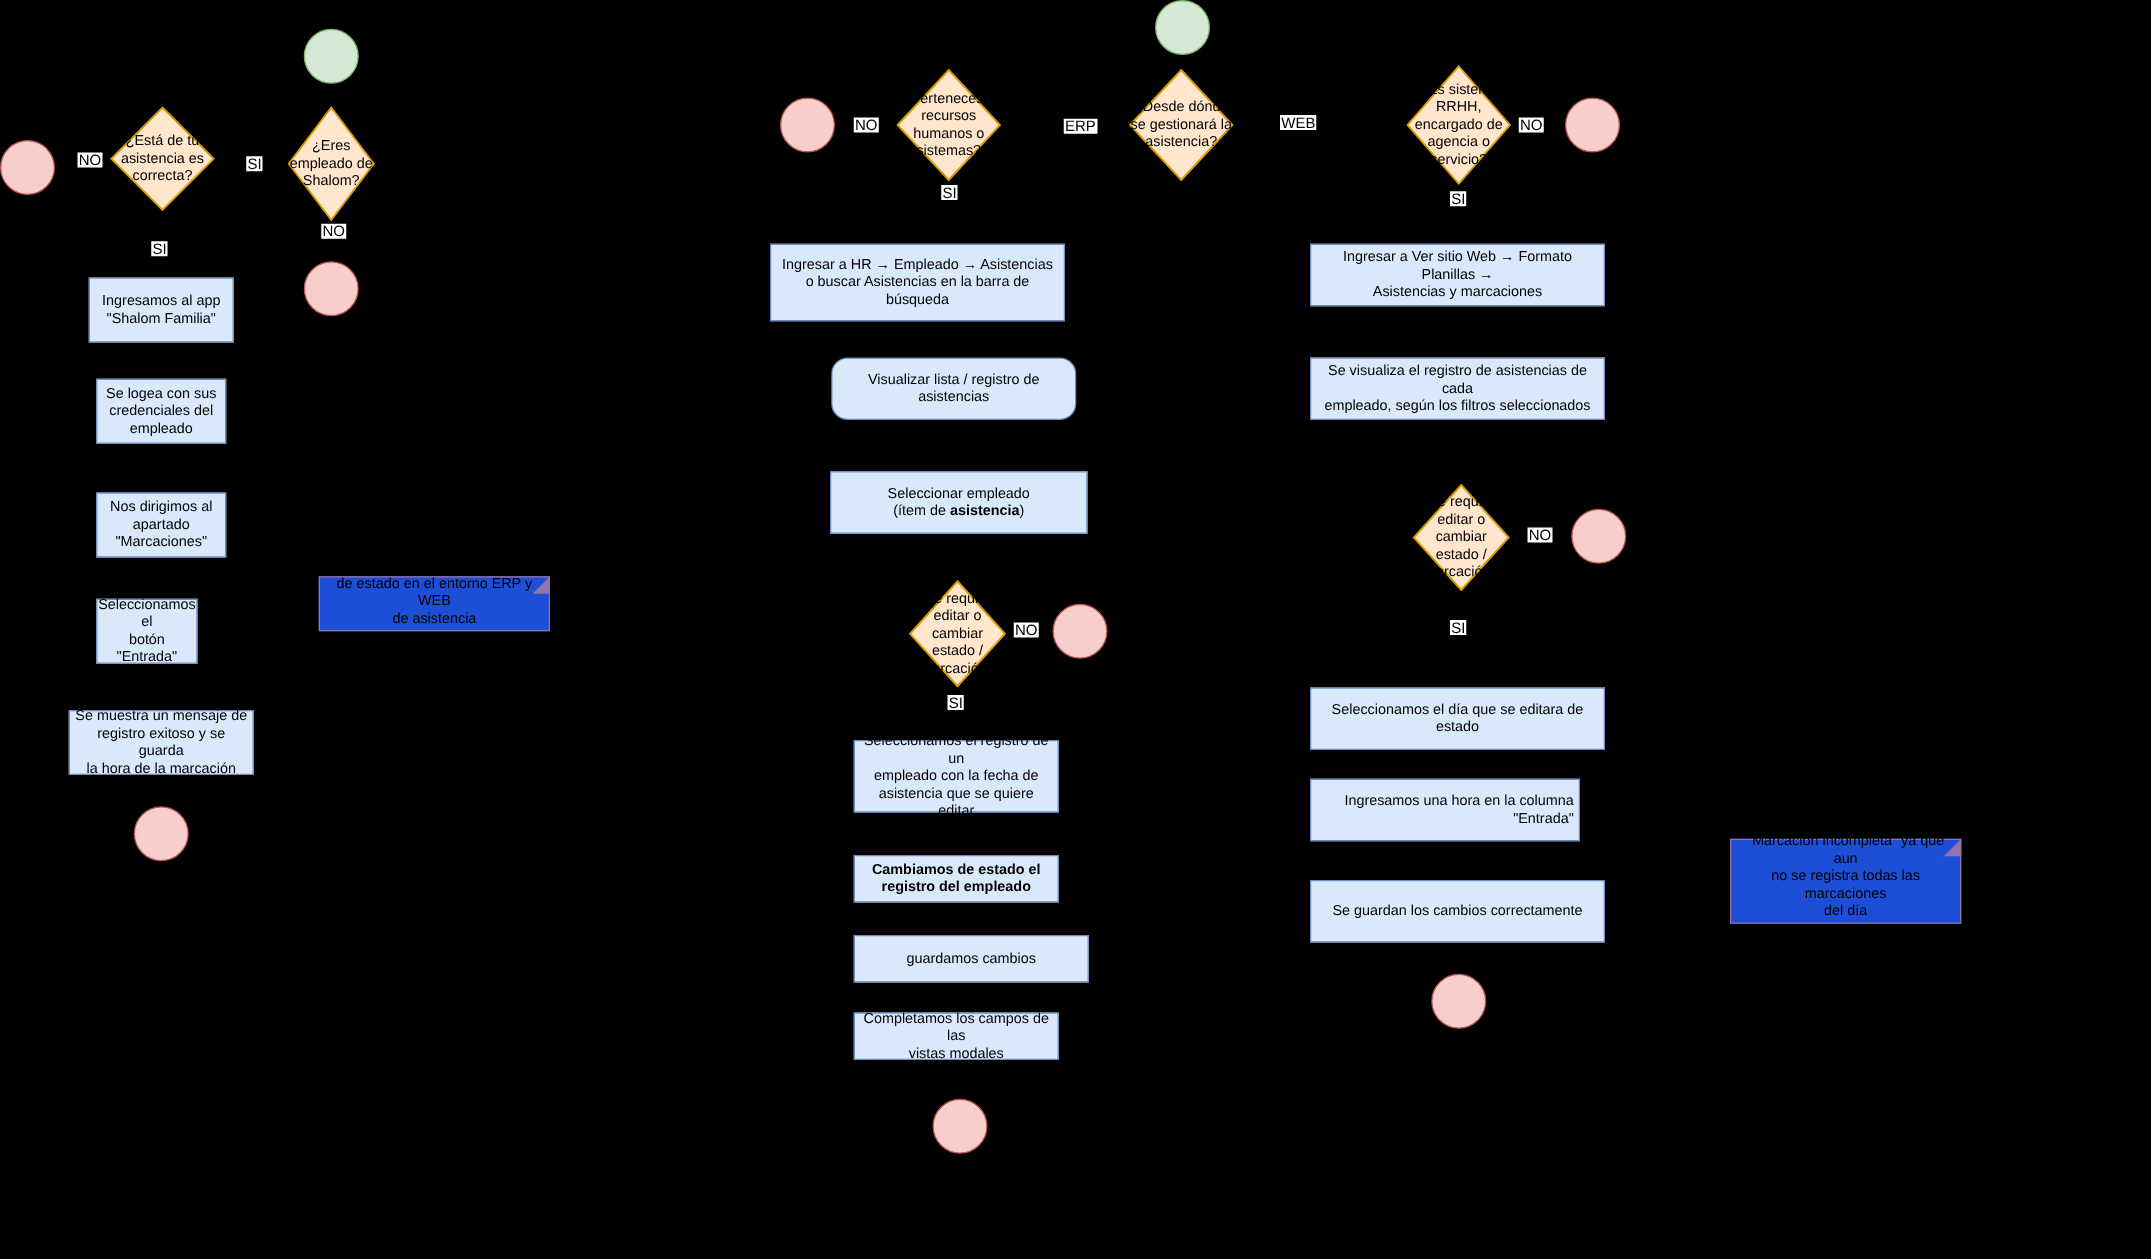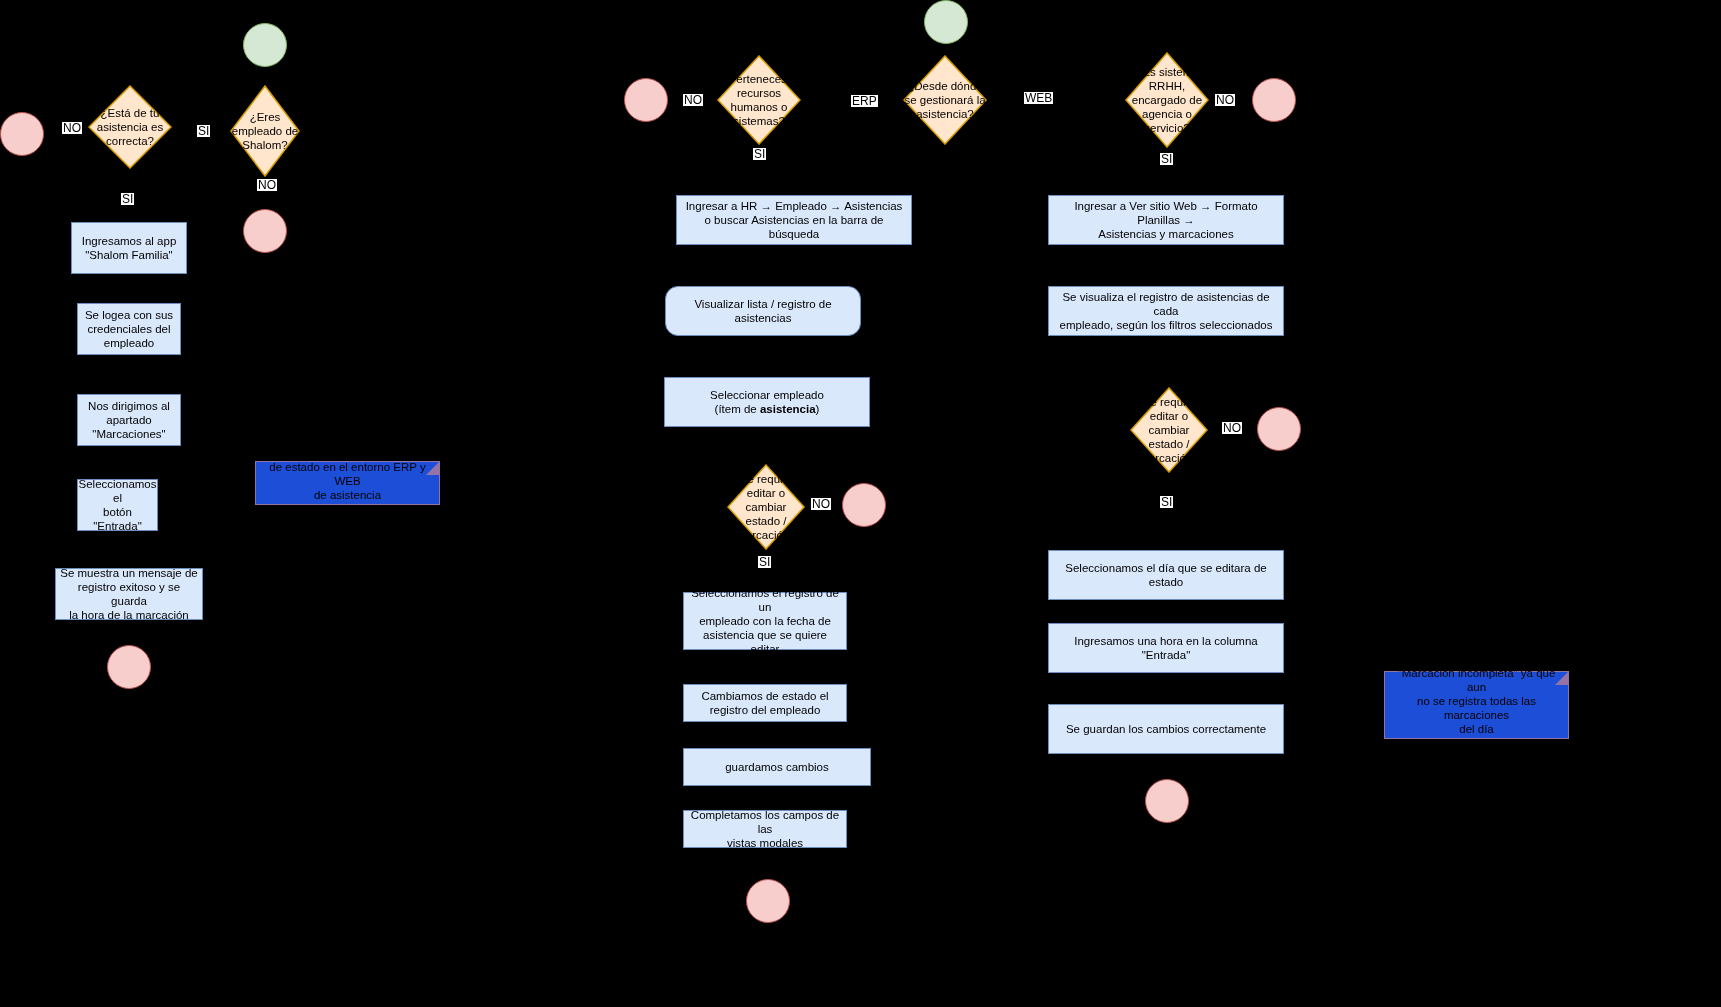--- a/index.html
+++ b/index.html
@@ -190,21 +190,21 @@
         <div>botón "Entrada"</div>
       </div>
     </div>
     <div class="node proc" style="left: 55px; top: 568px; width: 148px; height: 52px;">
       <div>
         <div>Se muestra un mensaje de</div>
         <div>registro exitoso y se guarda</div>
         <div>la hora de la marcación</div>
       </div>
     </div>
-    <div class="node proc" style="left: 676px; top: 195px; width: 236px; height: 50px;">
+    <div class="node proc" style="left: 616px; top: 195px; width: 236px; height: 62px;">
       <div>
         <div>Ingresar a HR → Empleado → Asistencias</div>
         <div>o buscar Asistencias en la barra de búsqueda</div>
       </div>
     </div>
     <div class="node proc" style="left: 665px; top: 286px; width: 196px; height: 50px; border-radius: 13px;">
       <div>
         <div>Visualizar lista / registro de asistencias</div>
       </div>
     </div>
@@ -214,21 +214,21 @@
         <div><span>(ítem de </span><b>asistencia</b><span>)</span></div>
       </div>
     </div>
     <div class="node proc" style="left: 683px; top: 592px; width: 164px; height: 58px;">
       <div>
         <div>Seleccionamos el registro de un</div>
         <div>empleado con la fecha de</div>
         <div>asistencia que se quiere editar</div>
       </div>
     </div>
-    <div class="node proc" style="left: 683px; top: 684px; width: 164px; height: 38px;">
+    <div class="node proc" style="left: 683px; top: 684px; width: 164px; height: 38px; font-weight: bold;">
       <div>
         <div>Cambiamos de estado el</div>
         <div>registro del empleado</div>
       </div>
     </div>
     <div class="node proc" style="left: 683px; top: 748px; width: 188px; height: 38px;">
       <div>
         <div>guardamos cambios</div>
       </div>
     </div>
@@ -248,21 +248,21 @@
       <div>
         <div>Se visualiza el registro de asistencias de cada</div>
         <div>empleado, según los filtros seleccionados</div>
       </div>
     </div>
     <div class="node proc" style="left: 1048px; top: 550px; width: 236px; height: 50px;">
       <div>
         <div>Seleccionamos el día que se editara de estado</div>
       </div>
     </div>
-    <div class="node proc" style="left: 1048px; top: 623px; width: 236px; height: 50px;">
+    <div class="node proc" style="left: 1048px; top: 623px; width: 216px; height: 50px; text-align: right;">
       <div>
         <div>Ingresamos una hora en la columna "Entrada"</div>
       </div>
     </div>
     <div class="node proc" style="left: 1048px; top: 704px; width: 236px; height: 50px;">
       <div>
         <div>Se guardan los cambios correctamente</div>
       </div>
     </div>
     <div class="node note" style="left: 255px; top: 461px; width: 185px; height: 44px; position: absolute;">

